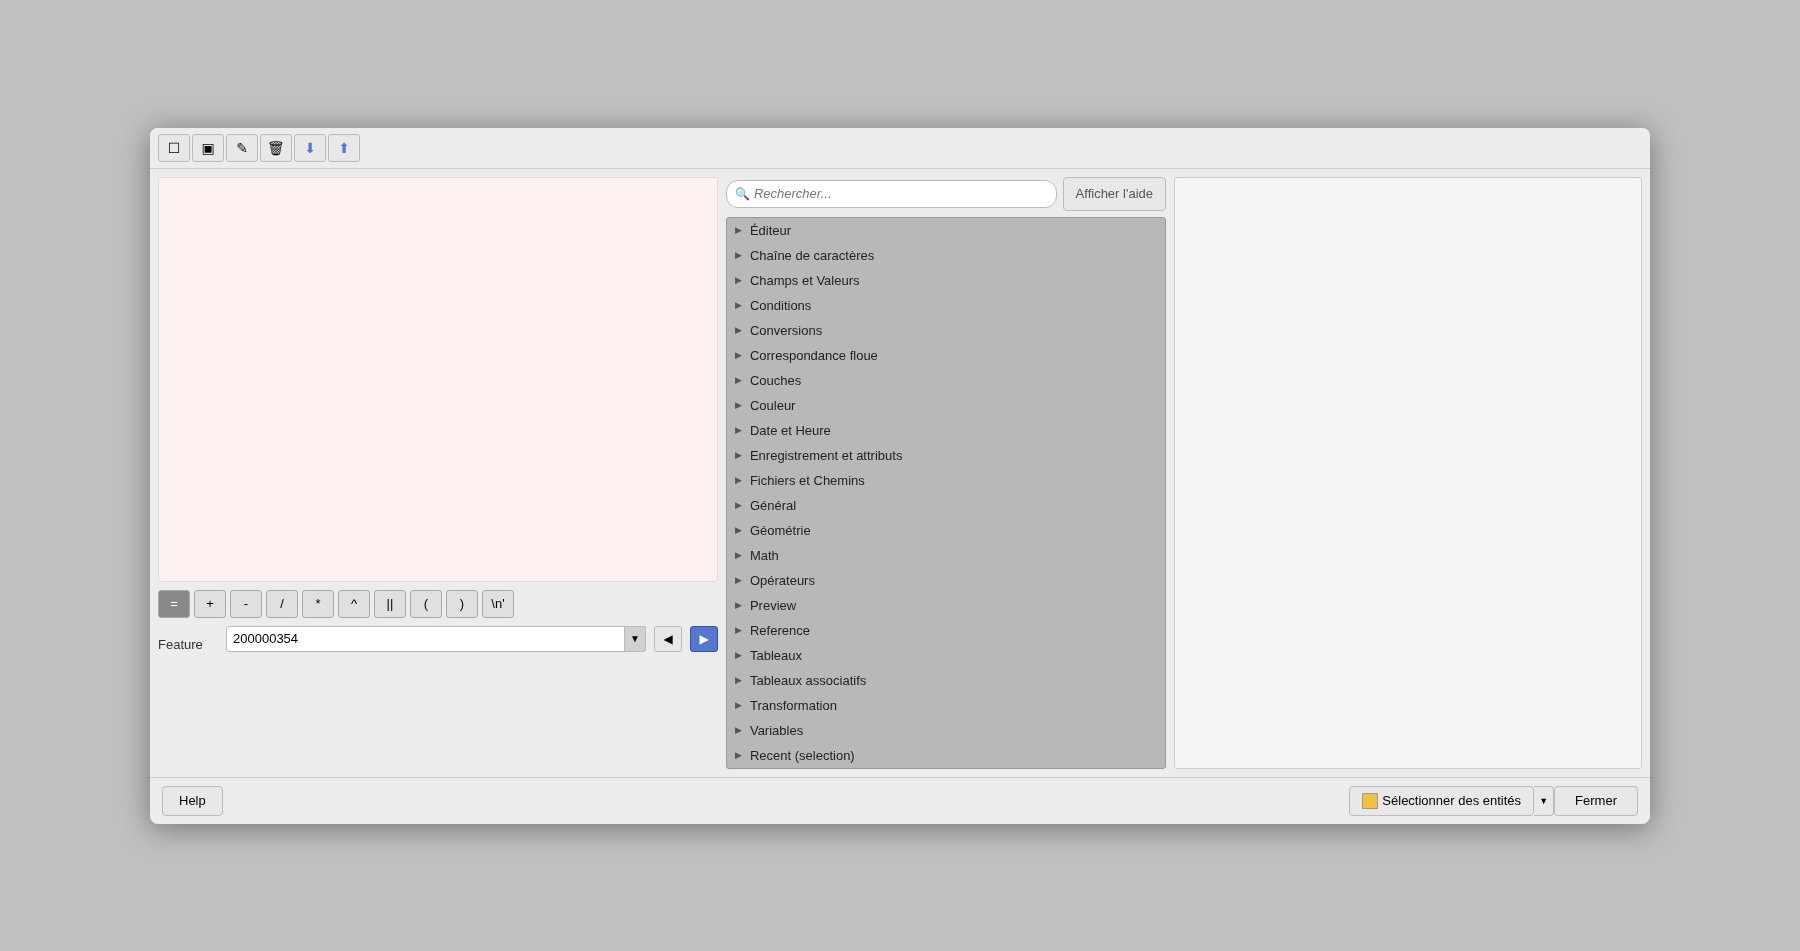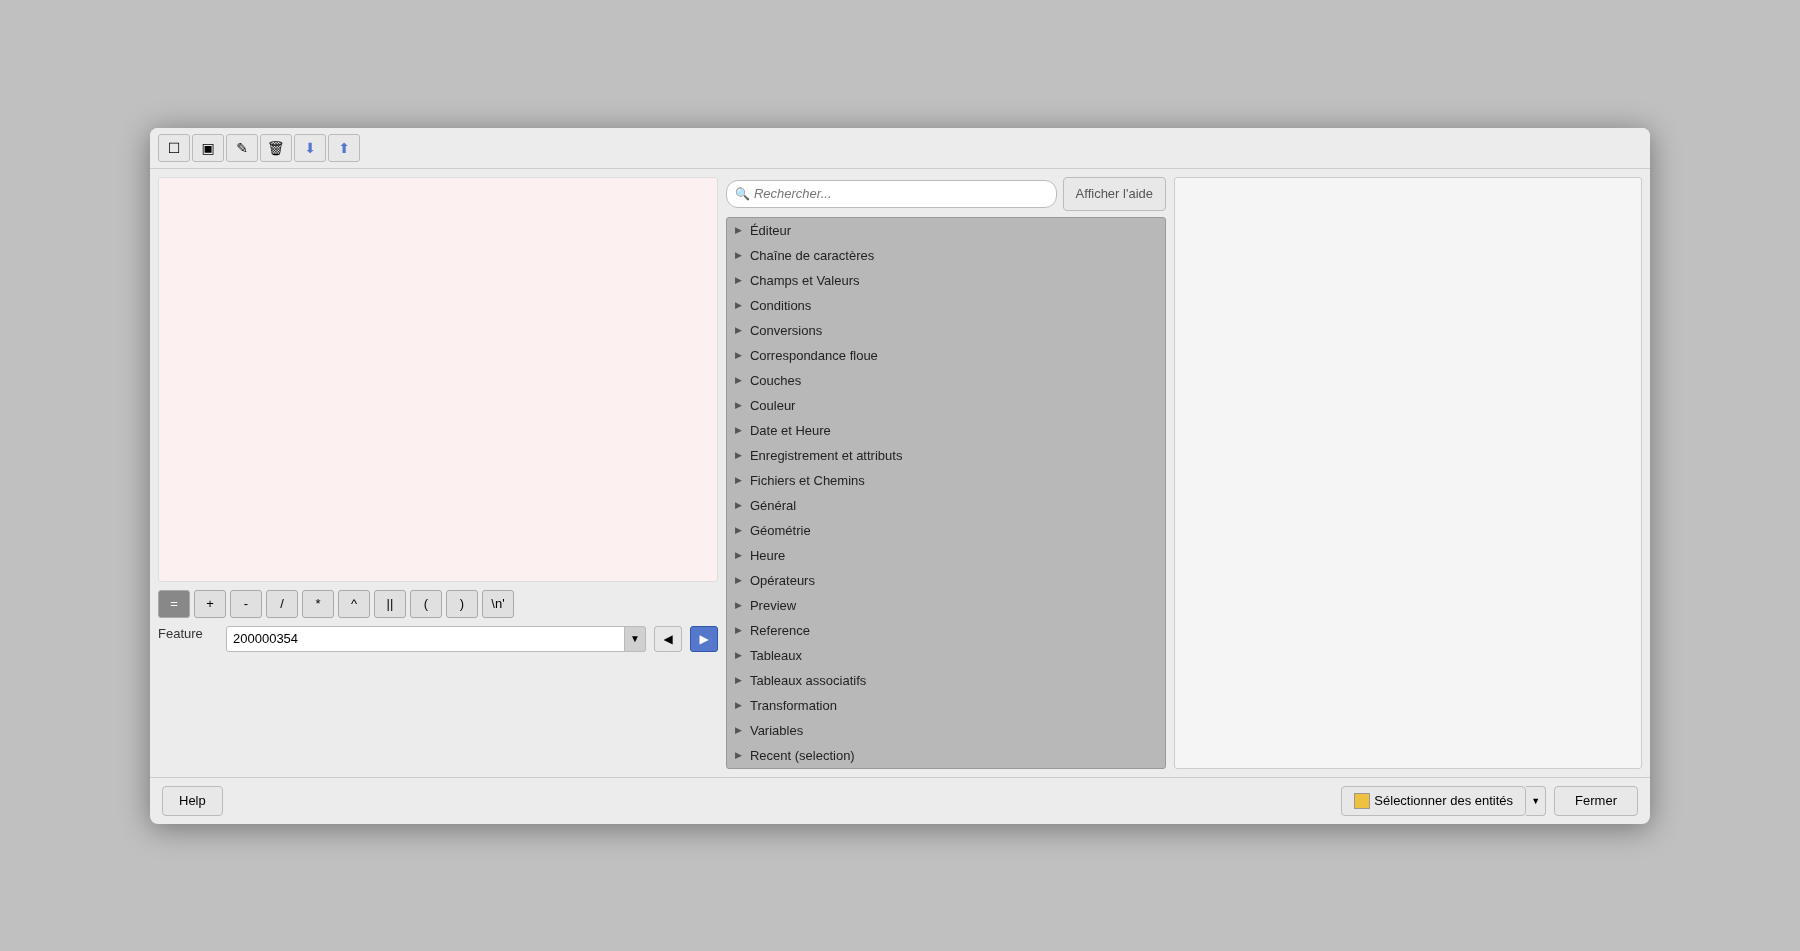--- a/index.html
+++ b/index.html
@@ -136,21 +136,21 @@
       cursor: pointer;
       font-size: 13px;
       padding: 0 6px;
     }
     .op-btn.active {
       background: #888;
       color: white;
     }
     .feature-row {
       display: flex;
-      align-items: flex-start;
+      align-items: flex-end;
       gap: 8px;
     }
     .feature-label {
       font-size: 13px;
       color: #333;
       min-width: 60px;
     }
     .feature-input-wrapper {
       flex: 1;
       display: flex;
@@ -271,21 +271,20 @@
       flex: 1;
       background: #f5f5f5;
       border: 1px solid #ccc;
       border-radius: 3px;
     }
     .bottom-bar {
       display: flex;
       align-items: center;
       justify-content: flex-end;
       padding: 8px 12px;
-      gap: 8px;
       border-top: 1px solid #ccc;
     }
     .help-bottom-btn {
       height: 30px;
       padding: 0 16px;
       background: #e8e8e8;
       border: 1px solid #bbb;
       border-radius: 4px;
       cursor: pointer;
       font-size: 13px;
@@ -448,21 +447,21 @@
           <div class="function-item">
             <span class="chevron-icon">▶</span>
             <span>Général</span>
           </div>
           <div class="function-item">
             <span class="chevron-icon">▶</span>
             <span>Géométrie</span>
           </div>
           <div class="function-item">
             <span class="chevron-icon">▶</span>
-            <span>Heure</span>
+            <span>Math</span>
           </div>
           <div class="function-item">
             <span class="chevron-icon">▶</span>
             <span>Opérateurs</span>
           </div>
           <div class="function-item">
             <span class="chevron-icon">▶</span>
             <span>Preview</span>
           </div>
           <div class="function-item">

